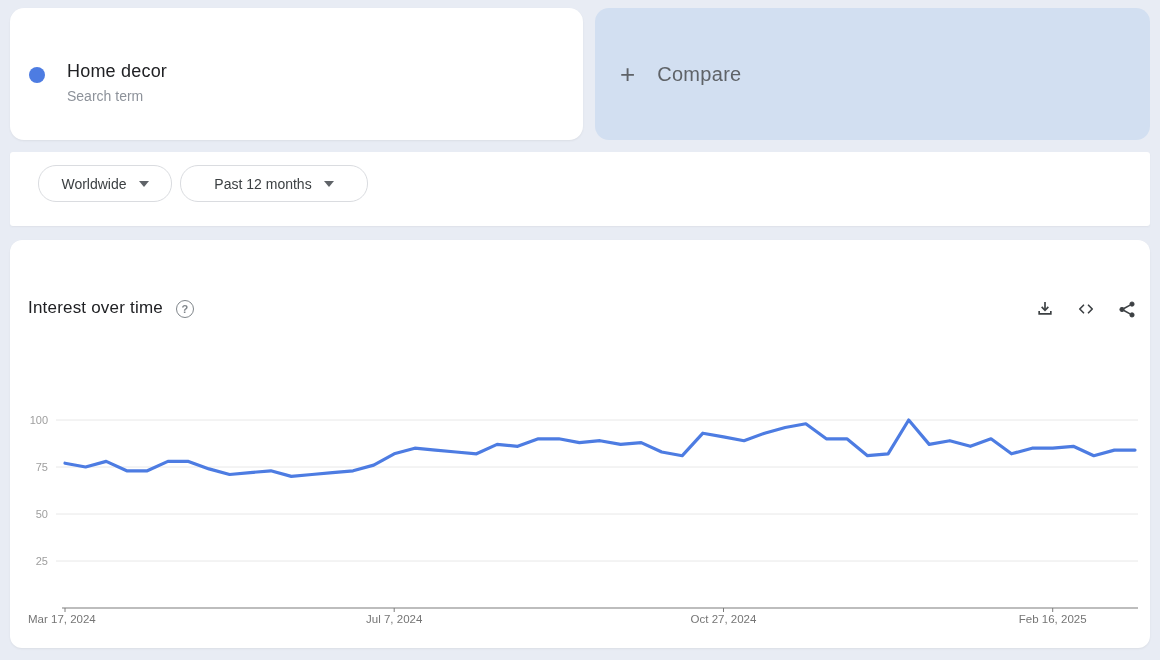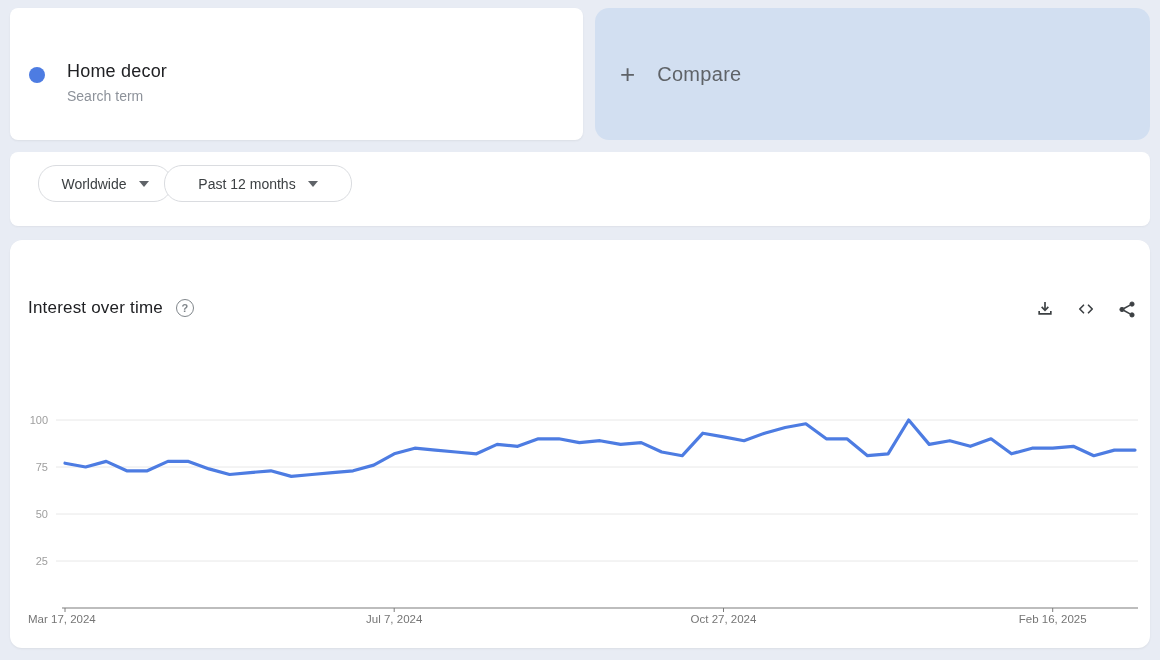--- a/index.html
+++ b/index.html
@@ -3,45 +3,45 @@
 <meta charset="utf-8">
 <style>
   * { box-sizing: border-box; margin: 0; padding: 0; }
   html, body { width: 1160px; height: 660px; overflow: hidden; }
   body {
     background: #e8ecf4;
     font-family: "Liberation Sans", sans-serif;
     position: relative;
     color: #202124;
   }
-  .card { position: absolute; background: #fff; border-radius: 8px; box-shadow: 0 1px 2px rgba(60,64,67,.08); }
+  .card { position: absolute; background: #fff; border-radius: 14px; box-shadow: 0 1px 2px rgba(60,64,67,.08); }
 
   
   .term-card { left: 10px; top: 8px; width: 573px; height: 132px; cursor: pointer; }
   .dot { position: absolute; left: 19px; top: 59px; width: 16px; height: 16px; border-radius: 50%; background: #4d7ce2; }
   .term-title { position: absolute; left: 57px; top: 53px; font-size: 18px; font-weight: 500; color: #202124; letter-spacing: .2px; }
   .term-sub { position: absolute; left: 57px; top: 80px; font-size: 14px; color: #8d929a; }
 
   
   .compare-card { position: absolute; left: 595px; top: 8px; width: 555px; height: 132px; background: #d2dff1; border-radius: 14px; cursor: pointer; display: flex; align-items: center; }
   .plus { font-size: 26px; font-weight: 300; color: #5f6368; margin-left: 25px; line-height: 1; }
   .compare-label { font-size: 20px; color: #5f6368; margin-left: 22px; letter-spacing: .3px; }
 
   
-  .filter-bar { position: absolute; left: 10px; top: 152px; width: 1140px; height: 74px; background: #fff; border-radius: 8px; box-shadow: 0 1px 2px rgba(60,64,67,.06); }
+  .filter-bar { position: absolute; left: 10px; top: 152px; width: 1140px; height: 74px; background: #fff; border-radius: 3px; box-shadow: 0 1px 2px rgba(60,64,67,.06); }
   .filter-btn { position: absolute; top: 13px; height: 37px; background: #fff; border: 1px solid #dadce0; border-radius: 18px; display: flex; align-items: center; justify-content: center; gap: 12px; font-family: "Liberation Sans", sans-serif; font-size: 14px; color: #3c4043; cursor: pointer; }
   .fb1 { left: 28px;  width: 134px; }
-  .fb2 { left: 154px; width: 188px; }
+  .fb2 { left: 170px; width: 188px; }
   .fb3 { left: 365px; width: 175px; }
   .fb4 { left: 550px; width: 160px; }
   .caret { width: 0; height: 0; border-left: 5px solid transparent; border-right: 5px solid transparent; border-top: 6px solid #5f6368; display: inline-block; }
 
   
   .chart-card { left: 10px; top: 240px; width: 1140px; height: 408px; border-radius: 12px; }
-  .chart-header { position: absolute; left: 18px; top: 58px; display: flex; align-items: center; }
+  .chart-header { position: absolute; left: 18px; top: 58px; display: flex; align-items: flex-end; }
   .chart-title { font-size: 17px; color: #202124; letter-spacing: .2px; }
   .help-icon { width: 18px; height: 18px; border: 1.5px solid #80868b; border-radius: 50%; color: #80868b; font-size: 11px; font-weight: 700; display: flex; align-items: center; justify-content: center; margin-left: 13px; cursor: pointer; }
   .chart-actions { position: absolute; right: 12px; top: 58px; display: flex; align-items: center; gap: 19px; }
   .action-btn { background: none; border: none; padding: 0; cursor: pointer; width: 22px; height: 22px; display: flex; align-items: center; justify-content: center; }
   .action-btn svg { stroke: #3c4043; }
   #trend-svg { position: absolute; left: 0; top: 0; }
   .ytick { font-family: "Liberation Sans", sans-serif; font-size: 11px; fill: #9e9e9e; }
   .xtick { font-family: "Liberation Sans", sans-serif; font-size: 11.5px; fill: #757575; }
 </style>
 </head>

